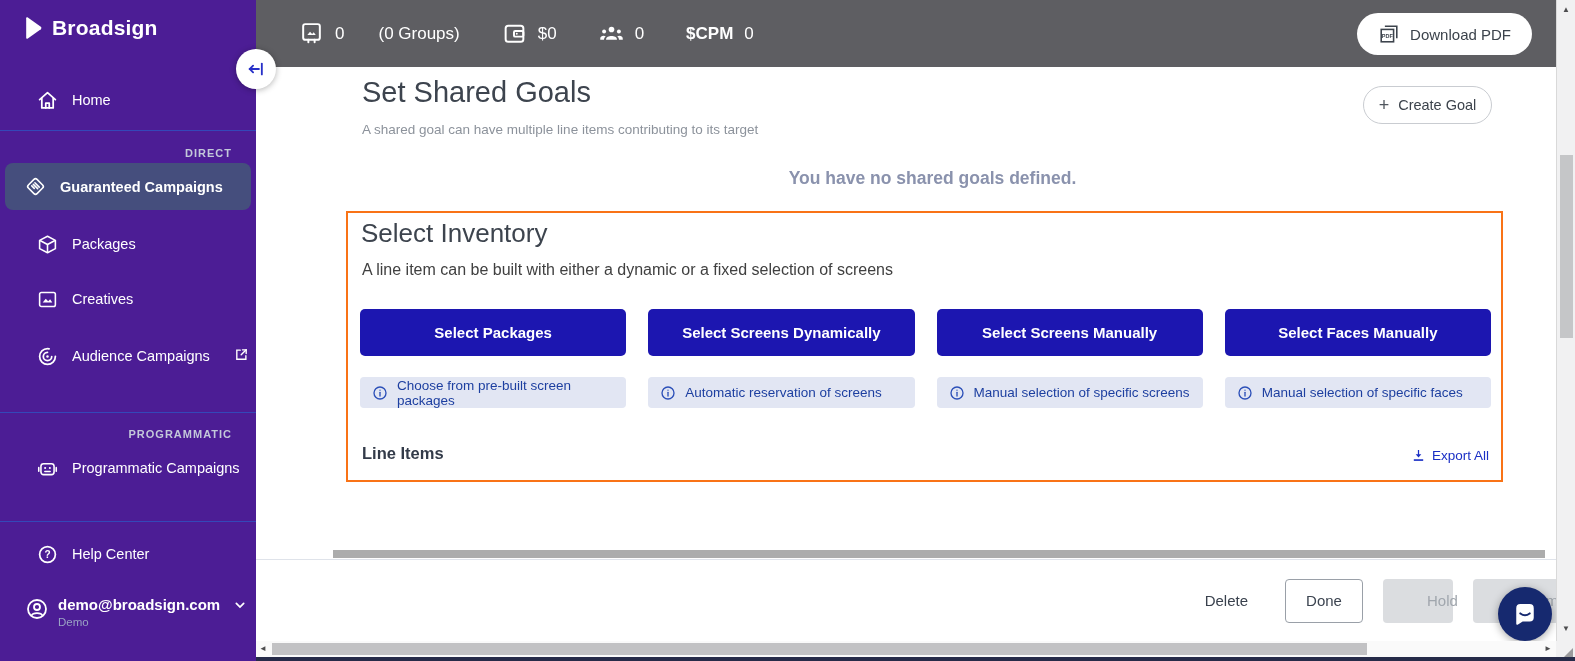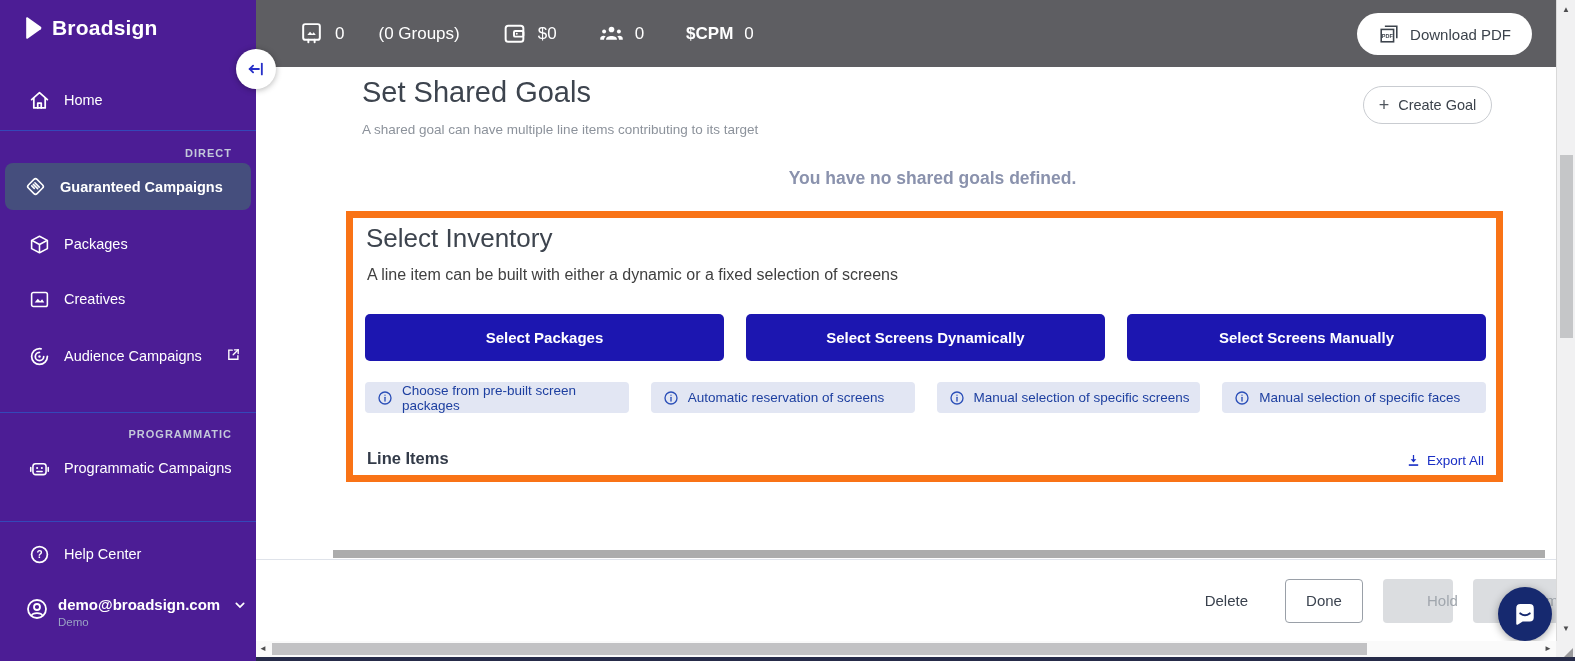--- a/index.html
+++ b/index.html
@@ -7,21 +7,21 @@
   .app {
     position:relative; width:1575px; height:661px; overflow:hidden;
     background:#fff; font-family:"Liberation Sans","DejaVu Sans",sans-serif;
   }
 
   
   .sidebar { position:absolute; left:0; top:0; width:256px; height:661px; background:#4c1d95; color:#fff; z-index:5; }
   .logo { position:absolute; left:24px; top:16px; display:flex; align-items:center; gap:9px; cursor:pointer; }
   .logo-mark svg { width:19px; height:22px; display:block; }
   .logo-text { font-size:21px; font-weight:700; letter-spacing:0.2px; }
-  .nav-item { position:absolute; left:4px; width:304px; height:30px; display:flex; align-items:center; gap:14px; padding-left:25px; font-size:14.5px; font-weight:500; color:#fff; cursor:pointer; }
+  .nav-item { position:absolute; left:12px; width:304px; height:30px; display:flex; align-items:center; gap:14px; padding-left:25px; font-size:14.5px; font-weight:500; color:#fff; cursor:pointer; }
   .nav-item svg { width:21px; height:21px; flex:none; }
   .nav-item .ext { margin-left:10px; }
   .nav-item .ext svg { width:15px; height:15px; }
   .nav-item.active { left:5px; width:246px; height:47px; padding-left:20px; background:#454e7d; border-radius:8px; font-weight:700; }
   .sb-divider { position:absolute; left:0; width:256px; height:1px; background:#3448b8; }
   .sb-label { position:absolute; right:24px; font-size:11px; font-weight:700; letter-spacing:1px; color:#c3c8da; }
   .account { position:absolute; left:25px; top:595px; display:flex; gap:9px; cursor:pointer; width:220px; }
   .account svg { width:24px; height:24px; flex:none; margin-top:2px; }
   .acct-email-row { display:flex; align-items:center; gap:12px; }
   .acct-email { font-size:15px; font-weight:600; }
@@ -54,21 +54,21 @@
     border:1px solid #c9ccd1; border-radius:19px; display:flex; align-items:center; justify-content:center; gap:9px;
     font-size:14.5px; color:#3c434c; cursor:pointer; font-family:inherit; }
   .plus { font-size:18px; color:#50565e; font-weight:400; line-height:1; }
   .empty-wrap { position:absolute; left:106px; top:168px; width:1141px; text-align:center; }
   .empty-msg { font-size:17.5px; font-weight:700; color:#8a92ad; }
   .create-now-wrap { position:absolute; left:106px; top:214px; width:1141px; text-align:center; }
   .create-now { display:inline-flex; align-items:center; gap:12px; font-size:16px; color:#3a4154; cursor:pointer; background:none; border:none; font-family:inherit; }
   .create-now .plus { font-size:19px; }
 
   
-  .inventory { position:absolute; left:90px; top:211px; width:1157px; height:271px; border:7px solid #f97316; background:#fff; }
+  .inventory { position:absolute; left:90px; top:211px; width:1157px; height:271px; border:2px solid #f97316; background:#fff; }
   .h2 { position:absolute; left:13px; top:5px; font-size:26px; font-weight:400; color:#3d444e; }
   .sub2 { position:absolute; left:14px; top:48px; font-size:16px; color:#404040; }
   .opt-buttons { position:absolute; left:12px; right:10px; top:96px; display:flex; gap:22px; }
   .opt-btn { flex:1; height:47px; background:#1c16b0; color:#fff; font-weight:700; font-size:15px; border:none; border-radius:5px; cursor:pointer; font-family:inherit; }
   .opt-hints { position:absolute; left:12px; right:10px; top:164px; display:flex; gap:22px; }
   .chip { flex:1; height:31px; background:#e2e6f3; border-radius:4px; display:flex; align-items:center; gap:9px; padding-left:12px; color:#1d3fa0; font-size:13.5px; }
   .chip svg { width:16px; height:16px; flex:none; }
   .line-items { position:absolute; left:14px; top:231px; font-size:16.5px; font-weight:700; color:#333b49; }
   .export { position:absolute; right:12px; top:235px; display:flex; align-items:center; gap:6px; color:#1a2fc5; font-size:13.5px; font-weight:400; cursor:pointer; text-decoration:none; }
   .export svg { width:15px; height:15px; }
@@ -300,20 +300,21 @@
     </div>
 
     <section class="inventory">
       <h2 class="h2">Select Inventory</h2>
       <p class="sub2">A line item can be built with either a dynamic or a fixed selection of screens</p>
 
       <div class="opt-buttons">
         <button class="opt-btn">Select Packages</button>
         <button class="opt-btn">Select Screens Dynamically</button>
         <button class="opt-btn">Select Screens Manually</button>
+        <button class="opt-btn">Select Faces Manually</button>
       </div>
 
       <div class="opt-hints">
         <div class="chip">
           <svg viewBox="0 0 24 24" fill="none" stroke="#2b4fb8" stroke-width="2">
               <circle cx="12" cy="12" r="9"></circle>
               <path d="M12 11 V16.5" stroke-linecap="round"></path>
               <circle cx="12" cy="7.7" r="1" fill="#2b4fb8" stroke="none"></circle>
             </svg>
           <span>Choose from pre-built screen packages</span>

